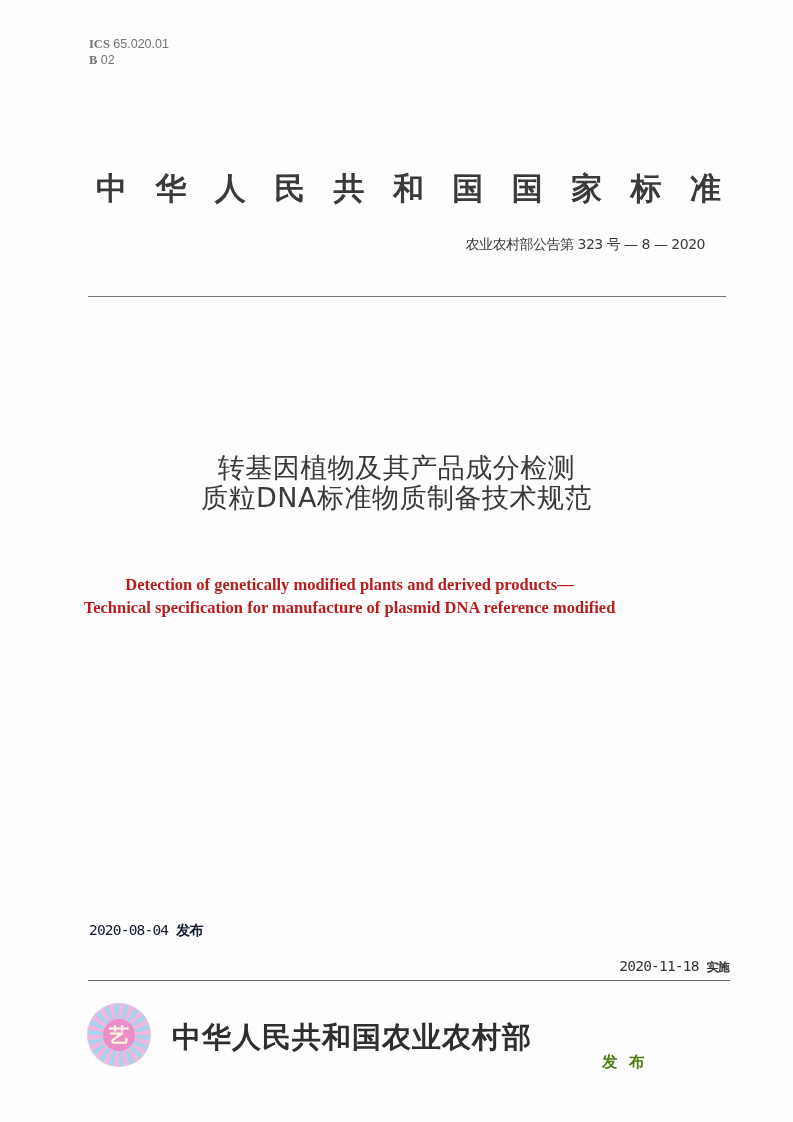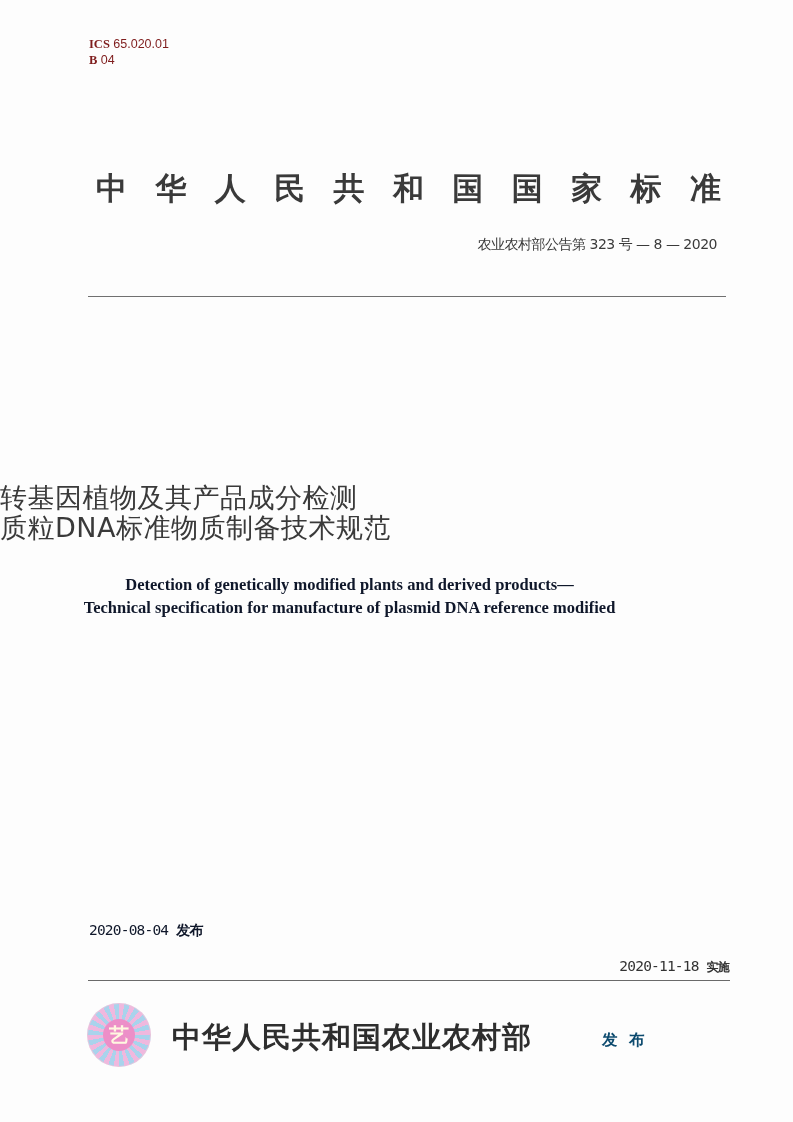--- a/index.html
+++ b/index.html
@@ -15,72 +15,72 @@
       font-family: "DejaVu Sans", sans-serif;
       color: #333;
     }
     .abs { position: absolute; }
 
     .ics {
       left: 89px; top: 36px;
       font-family: "Liberation Sans", sans-serif;
       font-size: 12.5px;
       line-height: 16px;
-      color: #7f1d1d;
+      color: #737373;
     }
     .ics .code-label {
       font-family: "Liberation Serif", serif;
       font-weight: bold;
     }
 
     .national-title {
       left: 96px; top: 168px;
       width: 625px;
       font-family: "DejaVu Sans", sans-serif;
       font-weight: bold;
       font-size: 31px;
       letter-spacing: 0;
       color: #3a3a3a;
       display: flex;
       justify-content: space-between;
     }
 
     .std-number {
-      right: 76px; top: 236px;
+      right: 88px; top: 236px;
       font-family: "DejaVu Sans", sans-serif;
       font-size: 14px;
       color: #3a3a3a;
       letter-spacing: -0.5px;
     }
 
     .rule-top {
       left: 88px; top: 296px;
       width: 638px; height: 0;
       border-top: 1.5px solid #707070;
     }
 
     .title-cn {
       left: 0; width: 793px;
+      text-align: center;
       font-family: "DejaVu Sans", sans-serif;
       font-size: 27px;
       color: #3a3a3a;
       font-weight: normal;
       letter-spacing: 0.5px;
-      margin-top: 30px;
     }
     .title-cn.l1 { top: 450px; }
     .title-cn.l2 { top: 480px; }
 
     .title-en {
       left: 0; width: 699px;
       text-align: center;
       font-family: "Liberation Serif", serif;
       font-weight: bold;
       font-size: 16.5px;
-      color: #0f172a;
+      color: #b91c1c;
     }
     .title-en.l1 { top: 575px; }
     .title-en.l2 { top: 598px; }
 
     .date-issue {
       left: 89px; top: 922px;
       font-family: "DejaVu Sans Mono", monospace;
       font-size: 14.5px;
       color: #0f172a;
       letter-spacing: -0.8px;
@@ -124,39 +124,39 @@
 
     .issuer {
       left: 172px; top: 1018px;
       font-family: Liberation Mono, monospace;
       font-weight: bold;
       font-size: 29px;
       color: #2e2e2e;
       letter-spacing: 1px;
     }
     .issuer-suffix {
-      left: 602px; top: 1030px;
+      left: 602px; top: 1052px;
       font-family: "DejaVu Serif", serif;
       font-size: 15.5px;
       font-weight: bold;
-      color: #0c4a6e;
+      color: #4d7c0f;
       letter-spacing: 3px;
     }
   </style>
 </head>
 <body>
 
 <div class="abs ics">
   <div>
     <span class="code-label">ICS</span>
     <span>65.020.01</span>
   </div>
   <div>
     <span class="code-label">B</span>
-    <span>04</span>
+    <span>02</span>
   </div>
 </div>
 
 <div class="abs national-title">
   <span>中</span>
   <span>华</span>
   <span>人</span>
   <span>民</span>
   <span>共</span>
   <span>和</span>

